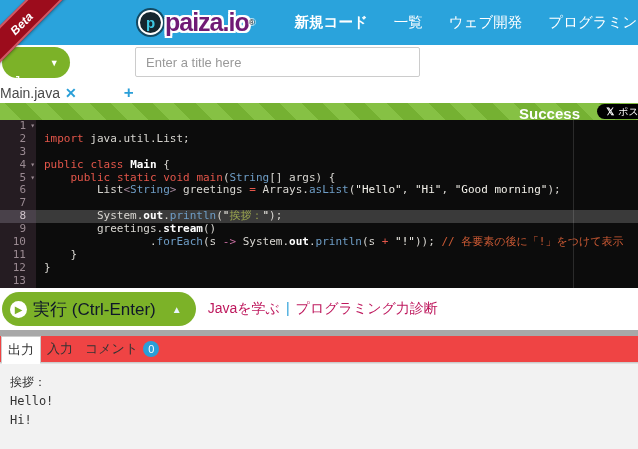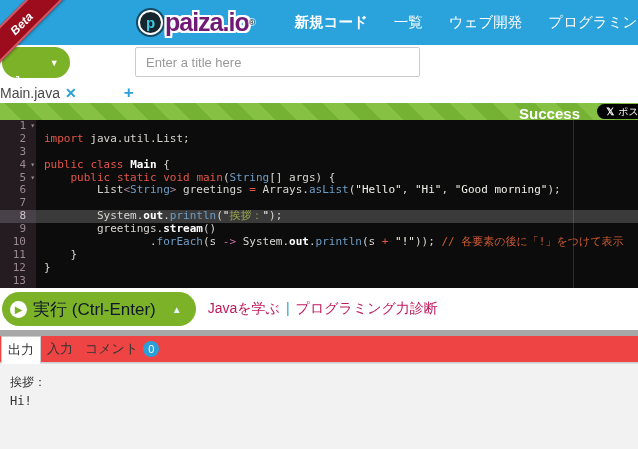--- a/index.html
+++ b/index.html
@@ -204,16 +204,17 @@
       <span>入力</span>
     </div>
     <div class="outtab">
       <span>コメント</span>
       <span class="count-badge">0</span>
     </div>
   </div>
 
   <div class="output">
     <div class="out-line">挨拶：</div>
+    <div class="out-line">Hello!</div>
     <div class="out-line">Hi!</div>
   </div>
 
 </div>
 
 </body></html>

